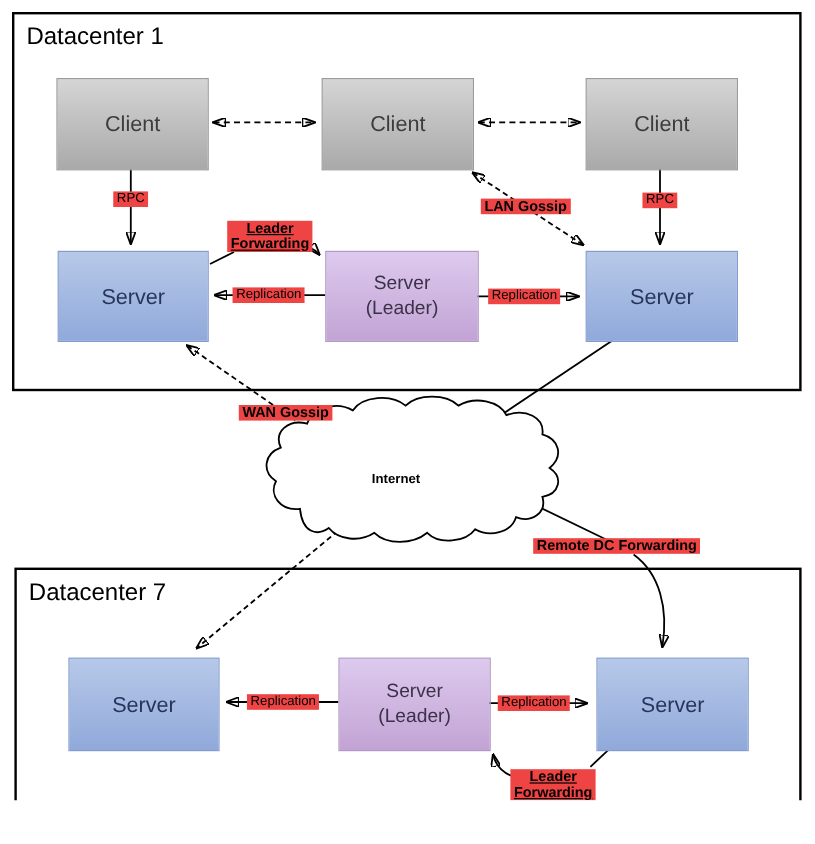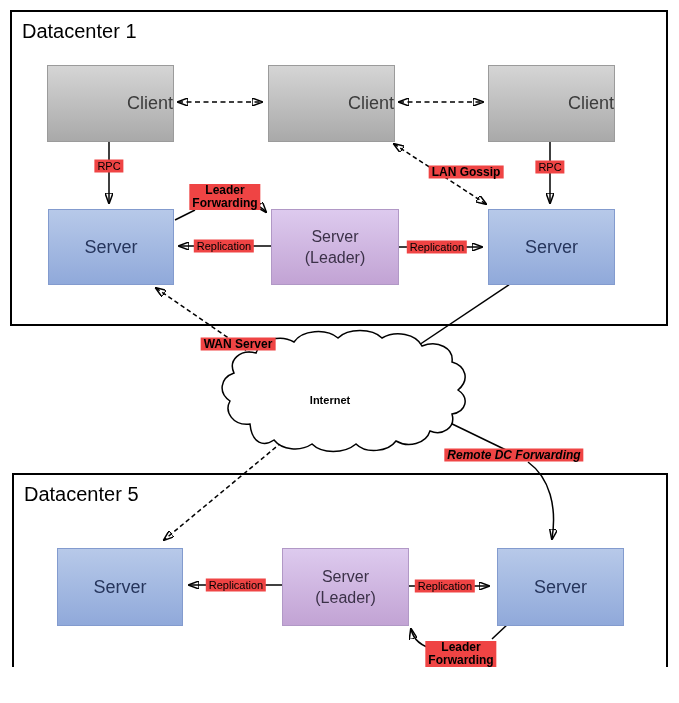--- a/index.html
+++ b/index.html
@@ -17,50 +17,50 @@
   #wires path.dash  { stroke-dasharray:5 3.5; }
   #wires path.dash2 { stroke-dasharray:4.5 3; }
   #wires path.cloud { fill:#fff; stroke:#000; stroke-width:1.5; }
 
   .box {
     position:absolute; display:flex; align-items:center; justify-content:center;
     z-index:4; font-size:18px; text-align:center;
   }
   .box.client {
     background:linear-gradient(180deg, var(--client_top), var(--client_bottom));
-    color:var(--client_text); border:1px solid var(--client_border);justify-content:flex-end;
+    color:var(--client_text); border:1px solid var(--client_border);
   }
   .box.server {
     background:linear-gradient(180deg, var(--server_top), var(--server_bottom));
     color:var(--server_text); border:1px solid var(--server_border);
   }
   .box.leader {
     background:linear-gradient(180deg, var(--leader_top), var(--leader_bottom));
     color:var(--leader_text); border:1px solid var(--leader_border);
     font-size:16px; line-height:21px; flex-direction:column;
   }
   .lbl {
     position:absolute; transform:translate(-50%,-50%);
     background:#ef4444; padding:0 3px; font-size:11px; color:#000;
     white-space:nowrap; z-index:5; line-height:13px;
   }
   .lbl.bold { font-weight:bold; font-size:12px; }
   .lbl.two-line { text-align:center; }
-  .lbl.two-line span { display:block; }
+  .lbl.two-line span { display:block;text-decoration:underline; }
 </style>
 </head>
 <body>
 
 <div id="canvas">
 
   <div class="dc-rect" style="left:10px; top:10px; width:654px; height:312px;"></div>
   <div class="dc-title" style="left:22px; top:20px;">Datacenter 1</div>
 
   <div class="dc-rect" style="left:12px; top:473px; width:652px; height:213px;"></div>
-  <div class="dc-title" style="left:24px; top:483px;">Datacenter 5</div>
+  <div class="dc-title" style="left:24px; top:483px;">Datacenter 7</div>
 
   <svg id="wires" width="679" height="703" viewBox="0 0 679 703">
     <defs>
       <marker id="arr" viewBox="0 0 11 8" markerWidth="11" markerHeight="8" refX="10" refY="4" orient="auto-start-reverse" markerUnits="userSpaceOnUse">
         <path d="M0,0 L11,4 L0,8 Z" fill="#000" stroke="none"></path>
       </marker>
     </defs>
 
     <path class="dash" d="M178,102 H262" marker-start="url(#arr)" marker-end="url(#arr)"></path>
     <path class="dash" d="M399,102 H483" marker-start="url(#arr)" marker-end="url(#arr)"></path>
@@ -145,30 +145,30 @@
   </div>
 
   <div class="lbl" style="left:109px; top:166px;">RPC</div>
   <div class="lbl" style="left:550px; top:167px;">RPC</div>
 
   <div class="lbl bold two-line" style="left:225px; top:197px;">
     <span>Leader</span>
     <span>Forwarding</span>
   </div>
 
-  <div class="lbl bold" style="left:438px; top:172px;margin-left:28px;">LAN Gossip</div>
+  <div class="lbl bold" style="left:438px; top:172px;">LAN Gossip</div>
 
   <div class="lbl" style="left:224px; top:246px;">Replication</div>
   <div class="lbl" style="left:437px; top:247px;">Replication</div>
 
-  <div class="lbl bold" style="left:238px; top:344px;">WAN Server</div>
+  <div class="lbl bold" style="left:238px; top:344px;">WAN Gossip</div>
 
   <div class="lbl bold" style="left:330px; top:400px; font-size:11px; background:transparent;">Internet</div>
 
-  <div class="lbl bold" style="left:514px; top:455px;font-style:italic;">Remote DC Forwarding</div>
+  <div class="lbl bold" style="left:514px; top:455px;">Remote DC Forwarding</div>
 
   <div class="lbl" style="left:236px; top:585px;">Replication</div>
   <div class="lbl" style="left:445px; top:586px;">Replication</div>
 
   <div class="lbl bold two-line" style="left:461px; top:654px;">
     <span>Leader</span>
     <span>Forwarding</span>
   </div>
 
 </div>

